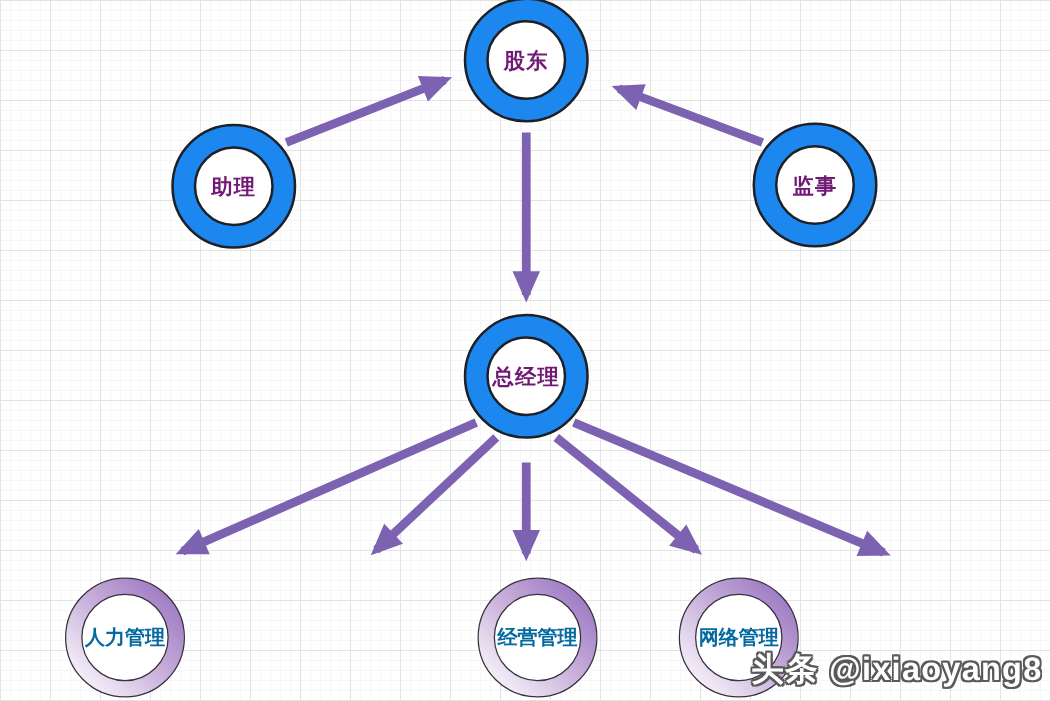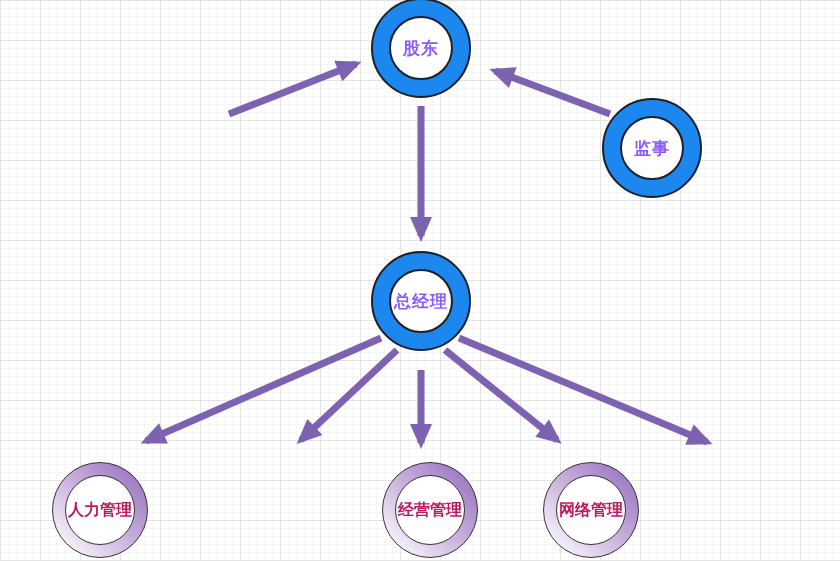--- a/index.html
+++ b/index.html
@@ -43,21 +43,21 @@
   .node.blue .inner {
     width: 64px; height: 64px;
     background: #ffffff;
     border: 2px solid #1e2027;
     border-radius: 50%;
     display: flex;
     align-items: center;
     justify-content: center;
   }
   .node.blue .label {
-    color: #8b5cf6;
+    color: #701a75;
     font-size: 17px;
     font-weight: bold;
     letter-spacing: 1px;
     white-space: nowrap;
   }
 
   
   .node.dept {
     width: 96px; height: 96px;
     background: linear-gradient(to top right, #fbf9fd 8%, #c9b1db 50%, #9b77c2 90%);
@@ -66,21 +66,21 @@
   .node.dept .inner {
     width: 70px; height: 70px;
     background: #ffffff;
     border: 1.5px solid #36313d;
     border-radius: 50%;
     display: flex;
     align-items: center;
     justify-content: center;
   }
   .node.dept .label {
-    color: #be185d;
+    color: #0369a1;
     font-size: 16px;
     font-weight: bold;
     white-space: nowrap;
   }
 
   
   #node-shareholder   { left: 371px; top: -2px;  }
   #node-assistant     { left: 137px; top: 99px;  }
   #node-supervisor    { left: 602px; top: 98px;  }
   #node-gm            { left: 371px; top: 251px; }
@@ -132,20 +132,25 @@
       <line x1="459" y1="338" x2="707" y2="442" marker-end="url(#ah)"></line>
     </g>
   </svg>
 
   <div class="node blue" id="node-shareholder">
     <div class="inner">
       <span class="label">股东</span>
     </div>
   </div>
 
+  <div class="node blue" id="node-assistant">
+    <div class="inner">
+      <span class="label">助理</span>
+    </div>
+  </div>
 
   <div class="node blue" id="node-supervisor">
     <div class="inner">
       <span class="label">监事</span>
     </div>
   </div>
 
   <div class="node blue" id="node-gm">
     <div class="inner">
       <span class="label">总经理</span>
@@ -165,14 +170,15 @@
     </div>
   </div>
 
   <div class="node dept" id="node-network">
     <div class="inner">
       <span class="label">网络管理</span>
     </div>
   </div>
 
 
+  <div class="watermark">头条 @ixiaoyang8</div>
 
 </div>
 
 </body></html>

